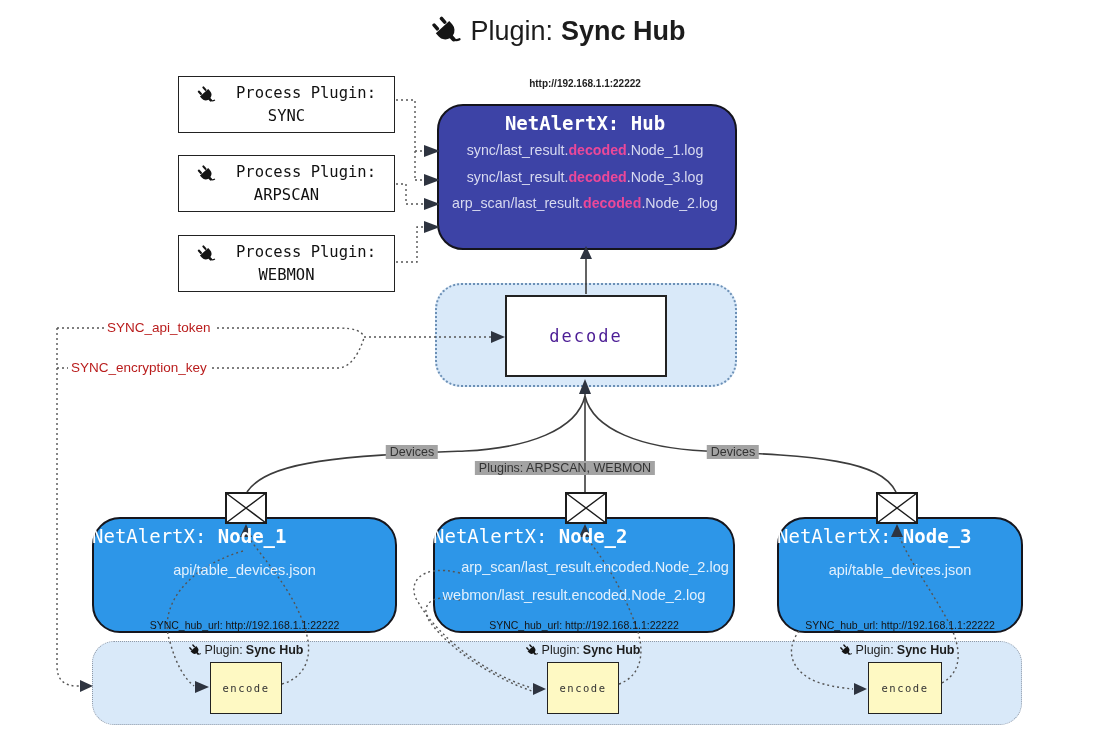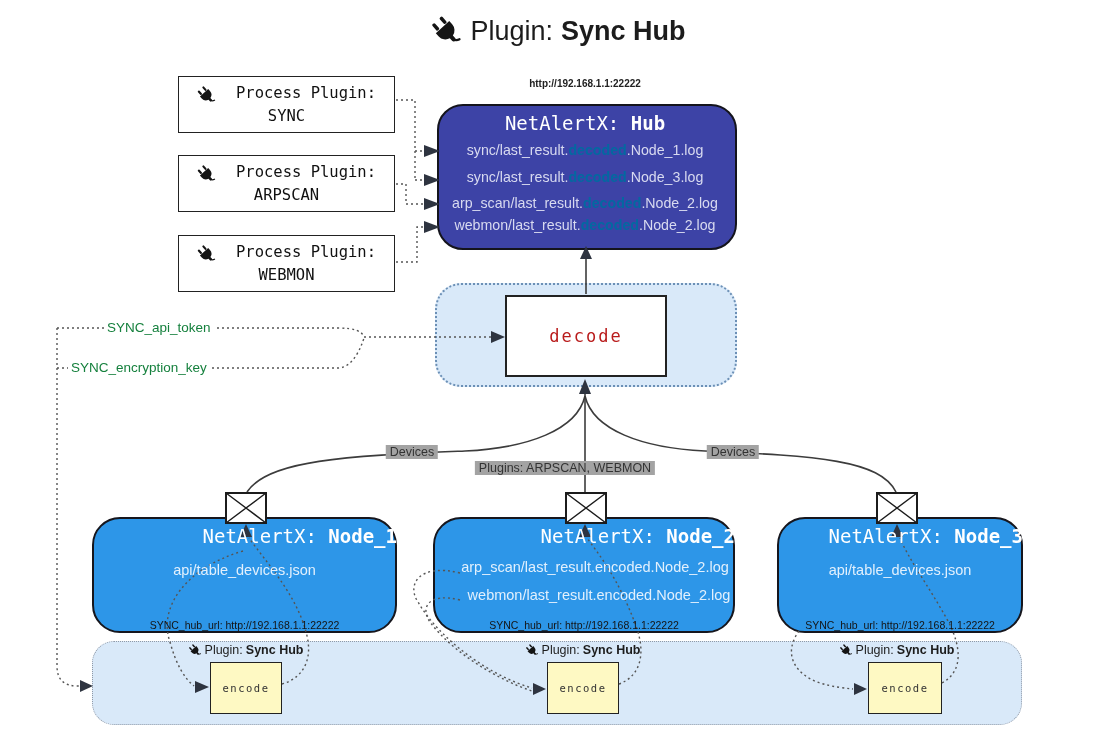--- a/index.html
+++ b/index.html
@@ -13,36 +13,36 @@
   
   .pbox{left:178px;width:215px;height:55px;background:#fff;border:1.6px solid #222;
         display:flex;flex-direction:column;justify-content:center;align-items:center;
         font-family:"DejaVu Sans Mono",monospace;font-size:15.5px;color:#111;line-height:1.45;}
   .pbox .l1{display:flex;align-items:flex-end;gap:20px;}
   
   #hub-url{left:437px;top:78px;width:296px;text-align:center;font-size:10px;color:#222;font-weight:bold;}
   #hub{left:437px;top:104px;width:296px;height:142px;background:#3D43A6;border:2px solid #14141c;
        border-radius:26px;}
   #hub-title{left:437px;top:112px;width:296px;text-align:center;color:#fff;
-             font-family:"DejaVu Sans Mono",monospace;font-size:19px;}
+             font-family:"DejaVu Sans Mono",monospace;font-size:19px;font-weight:bold;}
   .hubline{left:437px;width:296px;text-align:center;color:#d8daf0;font-size:14.2px;}
-  .hubline b{color:#0369a1;}
+  .hubline b{color:#ec4899;}
   
   #decode-band{left:435px;top:283px;width:302px;height:104px;background:#D9E9F9;
                border:2px dotted #6C90B6;border-radius:26px;box-sizing:border-box;}
   #decode-box{left:505px;top:295px;width:162px;height:82px;background:#fff;border:2px solid #222;
               box-sizing:border-box;display:flex;align-items:center;justify-content:center;
-              font-family:"DejaVu Sans Mono",monospace;font-size:17px;letter-spacing:2px;color:#b91c1c;}
-  
-  .tok{font-size:13.5px;color:#15803d;background:#fff;padding:0 3px;}
+              font-family:"DejaVu Sans Mono",monospace;font-size:17px;letter-spacing:2px;color:#4c1d95;}
+  
+  .tok{font-size:13.5px;color:#b91c1c;background:#fff;padding:0 3px;}
   
   .edge-label{font-size:12.5px;color:#333;background:#a3a3a3;padding:0 4px;transform:translateX(-50%);}
   
   .node{top:517px;height:116px;background:#2D96E8;border:2px solid #16161d;border-radius:28px;box-sizing:border-box;}
-  .node-title{top:525px;text-align:right;color:#fff;font-family:"DejaVu Sans Mono",monospace;font-size:19px;}
+  .node-title{top:525px;text-align:left;color:#fff;font-family:"DejaVu Sans Mono",monospace;font-size:19px;}
   .node-line{text-align:center;color:#e2f0fd;font-size:14.5px;}
   .node-url{top:619px;text-align:center;color:#141414;font-size:10.5px;}
   
   #bottom-band{left:92px;top:641px;width:930px;height:84px;background:#D9E9F9;
                border:1.6px dotted #9099A6;border-radius:22px;box-sizing:border-box;}
   .enc-label{top:643px;display:flex;align-items:center;gap:3px;font-size:12.5px;color:#1c1c1c;
              transform:translateX(-50%);}
   .enc-label .bold{font-weight:bold;}
   .enc-box{top:662px;height:52px;background:#fef9c3;border:1.8px solid #222;box-sizing:border-box;
            display:flex;align-items:center;justify-content:center;
@@ -104,41 +104,40 @@
   </div>
 
   <div class="abs z3" id="hub-url">http://192.168.1.1:22222</div>
   <div class="abs boxlayer" id="hub"></div>
   <div class="abs z3" id="hub-title">
     <span>NetAlertX: </span><b>Hub</b>
   </div>
   <div class="abs z3 hubline" style="top:142px"><span>sync/last_result.</span><b>decoded</b><span>.Node_1.log</span></div>
   <div class="abs z3 hubline" style="top:169px"><span>sync/last_result.</span><b>decoded</b><span>.Node_3.log</span></div>
   <div class="abs z3 hubline" style="top:195px"><span>arp_scan/last_result.</span><b>decoded</b><span>.Node_2.log</span></div>
-  <div class="abs z3 hubline" style="top:217px"><span>webmon/last_result.</span><b>decoded</b><span>.Node_2.log</span></div>
 
   <div class="abs boxlayer" id="decode-band"></div>
   <div class="abs boxlayer" id="decode-box">decode</div>
 
   <div class="abs z3 tok" style="left:104px;top:320px">SYNC_api_token</div>
   <div class="abs z3 tok" style="left:68px;top:360px">SYNC_encryption_key</div>
 
   <div class="abs z3 edge-label" style="left:412px;top:445px">Devices</div>
   <div class="abs z3 edge-label" style="left:565px;top:461px">Plugins: ARPSCAN, WEBMON</div>
   <div class="abs z3 edge-label" style="left:733px;top:445px">Devices</div>
 
   <div class="abs node boxlayer" style="left:92px;width:305px"></div>
   <div class="abs z3 node-title" style="left:92px;width:305px"><span>NetAlertX: </span><b>Node_1</b></div>
   <div class="abs z3 node-line" style="left:92px;width:305px;top:562px">api/table_devices.json</div>
   <div class="abs z3 node-url" style="left:92px;width:305px">SYNC_hub_url: http://192.168.1.1:22222</div>
 
   <div class="abs node boxlayer" style="left:433px;width:302px"></div>
   <div class="abs z3 node-title" style="left:433px;width:302px"><span>NetAlertX: </span><b>Node_2</b></div>
   <div class="abs z3 node-line" style="left:433px;width:324px;top:559px">arp_scan/last_result.encoded.Node_2.log</div>
-  <div class="abs z3 node-line" style="left:448px;width:302px;top:587px">webmon/last_result.encoded.Node_2.log</div>
+  <div class="abs z3 node-line" style="left:423px;width:302px;top:587px">webmon/last_result.encoded.Node_2.log</div>
   <div class="abs z3 node-url" style="left:433px;width:302px">SYNC_hub_url: http://192.168.1.1:22222</div>
 
   <div class="abs node boxlayer" style="left:777px;width:246px"></div>
   <div class="abs z3 node-title" style="left:777px;width:246px"><span>NetAlertX: </span><b>Node_3</b></div>
   <div class="abs z3 node-line" style="left:777px;width:246px;top:562px">api/table_devices.json</div>
   <div class="abs z3 node-url" style="left:777px;width:246px">SYNC_hub_url: http://192.168.1.1:22222</div>
 
   <div class="abs boxlayer" id="bottom-band"></div>
 
   <div class="abs z3 enc-label" style="left:246px">

